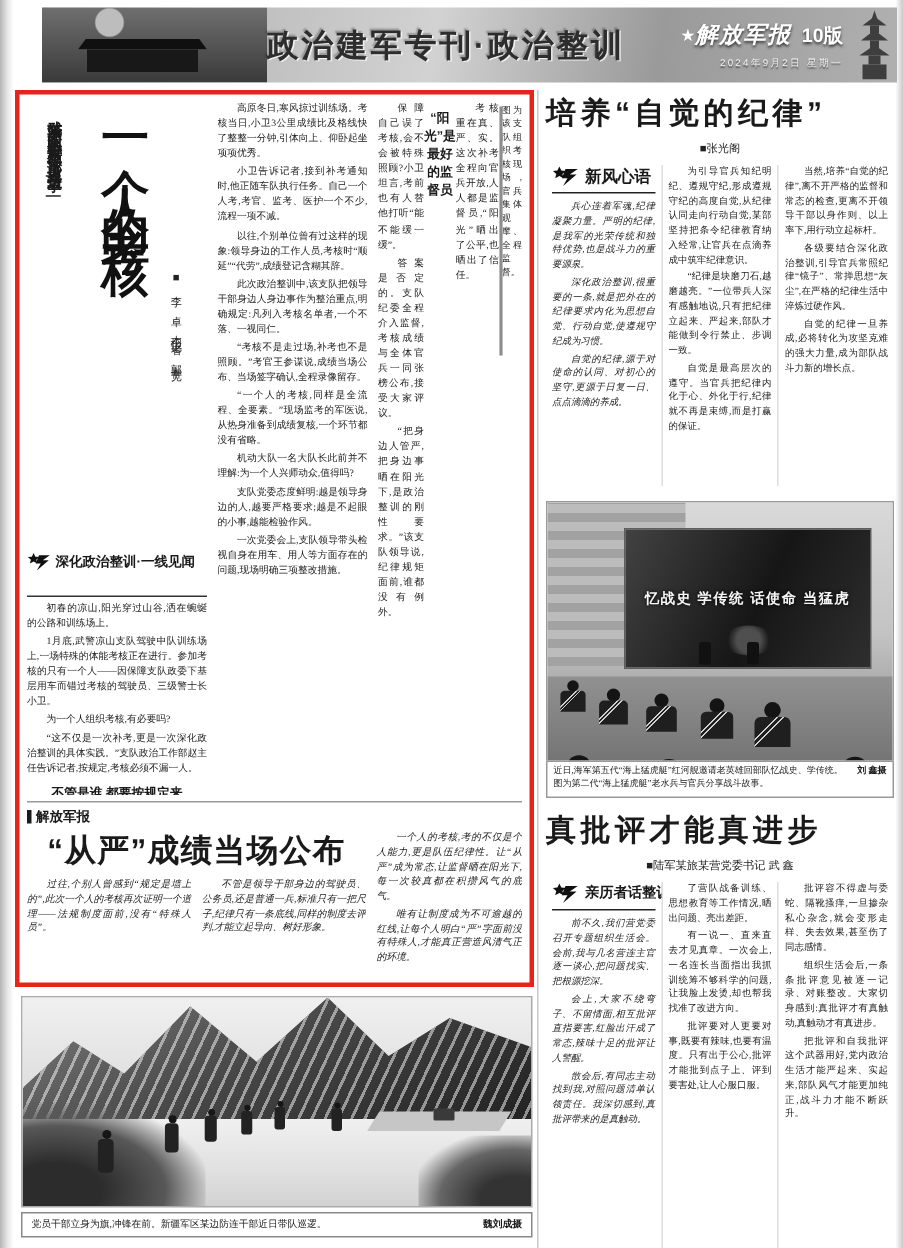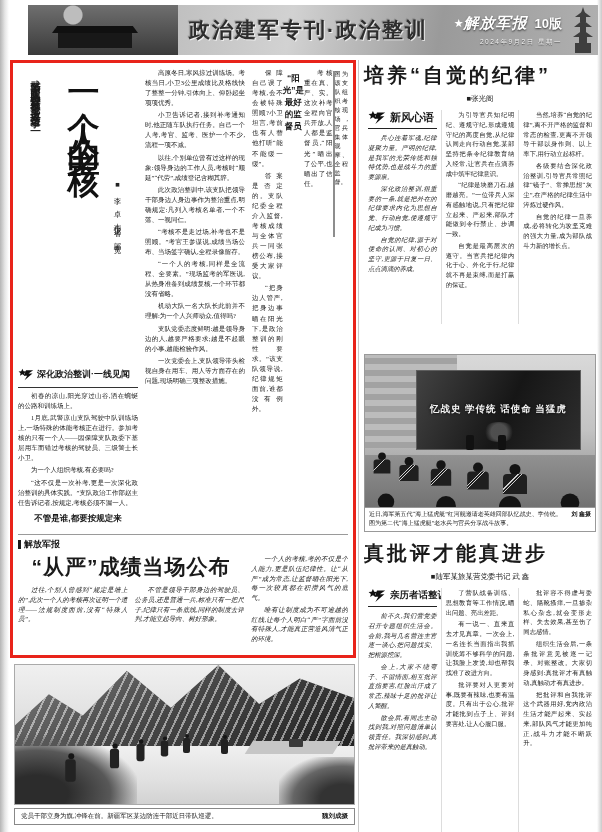--- a/index.html
+++ b/index.html
@@ -12,21 +12,21 @@
           background:linear-gradient(270deg,#c9c9c9,#fff)}
 
   
   .masthead{position:absolute;left:28px;top:5px;width:570px;height:50px;overflow:hidden;
             background:linear-gradient(100deg,#8f8f8f,#b9b9b9 18%,#d2d2d2 46%,#9a9a9a 72%,#b0b0b0)}
   .mast-photo{position:absolute;left:0;top:0;width:150px;height:100%;
               background:radial-gradient(circle at 30% 20%,#bdbdbd 0 8%,transparent 9%),linear-gradient(#6f6f6f,#3a3a3a)}
   .mast-bldg{position:absolute;left:30px;bottom:7px;width:74px;height:15px;background:#181818}
   .mast-bldg::before{content:"";position:absolute;left:-6px;top:-7px;width:86px;height:7px;
                      background:#101010;clip-path:polygon(0 100%,6% 0,94% 0,100% 100%)}
-  .mast-title{position:absolute;left:150px;right:170px;top:11px;text-align:right;
+  .mast-title{position:absolute;left:150px;right:170px;top:11px;text-align:left;
               font:900 21px "Liberation Sans",sans-serif;color:#2d2d2d;letter-spacing:2px;
               text-shadow:1px 1px 0 rgba(255,255,255,.75),-1px -1px 1px rgba(0,0,0,.25);white-space:nowrap}
   .mast-right{position:absolute;right:36px;top:9px;text-align:right;color:#fff;white-space:nowrap}
   .mast-star{font-size:11px;vertical-align:1px}
   .mast-paper{font:italic 700 15px "Liberation Serif",serif;text-shadow:0 1px 2px #333;letter-spacing:1px}
   .mast-page{font:700 13px "Liberation Sans",sans-serif;margin-left:7px;text-shadow:0 1px 2px #333}
   .mast-date{margin-top:5px;font:400 6.5px "Liberation Sans",sans-serif;color:#f4f4f4;letter-spacing:1.5px;text-shadow:0 1px 1px #444}
   .pagoda{position:absolute;right:4px;top:2px;width:22px;height:46px;fill:#3e3e3e}
 
   
@@ -41,21 +41,21 @@
 
   .headline-block{position:relative;height:296px}
   .eyebrow{position:absolute;left:10px;top:4px;height:290px;writing-mode:vertical-rl;text-orientation:upright;
            font:700 10px "Liberation Sans",sans-serif;letter-spacing:2px}
   .big-title{position:absolute;left:44px;top:6px;height:288px;writing-mode:vertical-rl;text-orientation:upright;
              font:900 32px "Liberation Sans",sans-serif;letter-spacing:13px;color:#111}
   .v-byline{position:absolute;left:94px;top:112px;height:176px;writing-mode:vertical-rl;text-orientation:upright;
             font-size:7.5px;letter-spacing:2px;color:#222}
 
   .rubric{display:flex;align-items:center;gap:3px;border-bottom:1.5px solid #333;
-          padding-bottom:6px;margin:4px 0 3px;font:700 9px "Liberation Sans",sans-serif;white-space:nowrap}
+          padding-bottom:16px;margin:4px 0 3px;font:700 9px "Liberation Sans",sans-serif;white-space:nowrap}
   .rubric svg{width:16px;height:13px;fill:#101010;flex:none}
   .subhead{text-align:center;font:700 8.5px "Liberation Sans",sans-serif;margin:5px 0 4px;text-indent:0}
 
   .lead-photo{position:relative;flex:none;height:166px;margin-top:3px;border:1px solid #8d8d8d;
               background:#dcdcdc;overflow:hidden}
   .lp-bldg{position:absolute;top:5%;left:3%;width:94%;height:33%;border-top:4px solid #8a8a8a;
            background:repeating-linear-gradient(90deg,#c9c9c9 0 9px,#a6a6a6 9px 12px)}
   .lp-banner{position:absolute;top:13%;left:22%;width:56%;height:7%;background:#686868}
   .lp-crowd{position:absolute;bottom:0;width:100%;height:62%;
     background:
@@ -93,21 +93,21 @@
   .art1 .cols{height:214px}
   .art2{top:540px;height:292px;overflow:hidden}
   .art2 .cols{height:244px}
   .rubric2{display:flex;align-items:center;gap:4px;border-bottom:1.5px solid #222;
            padding-bottom:3px;margin-bottom:4px;font:700 11px "Liberation Sans",sans-serif;white-space:nowrap}
   .rubric2 svg{width:18px;height:15px;fill:#101010;flex:none}
   .art2 .rubric2{font-size:9.5px}
   .kai{font-style:italic}
 
   
-  .navy{position:absolute;left:364px;top:354px;width:232px;height:168px;overflow:hidden;border:1px solid #9a9a9a}
+  .navy{position:absolute;left:364px;top:334px;width:232px;height:196px;overflow:hidden;border:1px solid #9a9a9a}
   .n-sky{position:absolute;inset:0;background:linear-gradient(#d9d9d9,#c3c3c3 45%,#9c9c9c 75%,#787878)}
   .n-super{position:absolute;left:0;top:0;width:40%;height:56%;
            background:repeating-linear-gradient(0deg,#a2a2a2 0 6px,#bcbcbc 6px 12px)}
   .n-backdrop{position:absolute;left:22%;top:9%;width:72%;height:48%;border:1px solid #5e5e5e;
               background:linear-gradient(115deg,#424242,#161616 55%,#2e2e2e);
               display:flex;align-items:center;justify-content:center}
   .n-emblem{position:absolute;left:40%;bottom:8%;width:34px;height:20px;border-radius:50%;
             background:radial-gradient(circle,#5c5c5c 0 40%,transparent 70%);opacity:.8}
   .n-banner{position:relative;color:#f5f5f5;font:700 9.5px "Liberation Sans",sans-serif;letter-spacing:1px;
             text-shadow:0 0 3px #000;white-space:nowrap}

